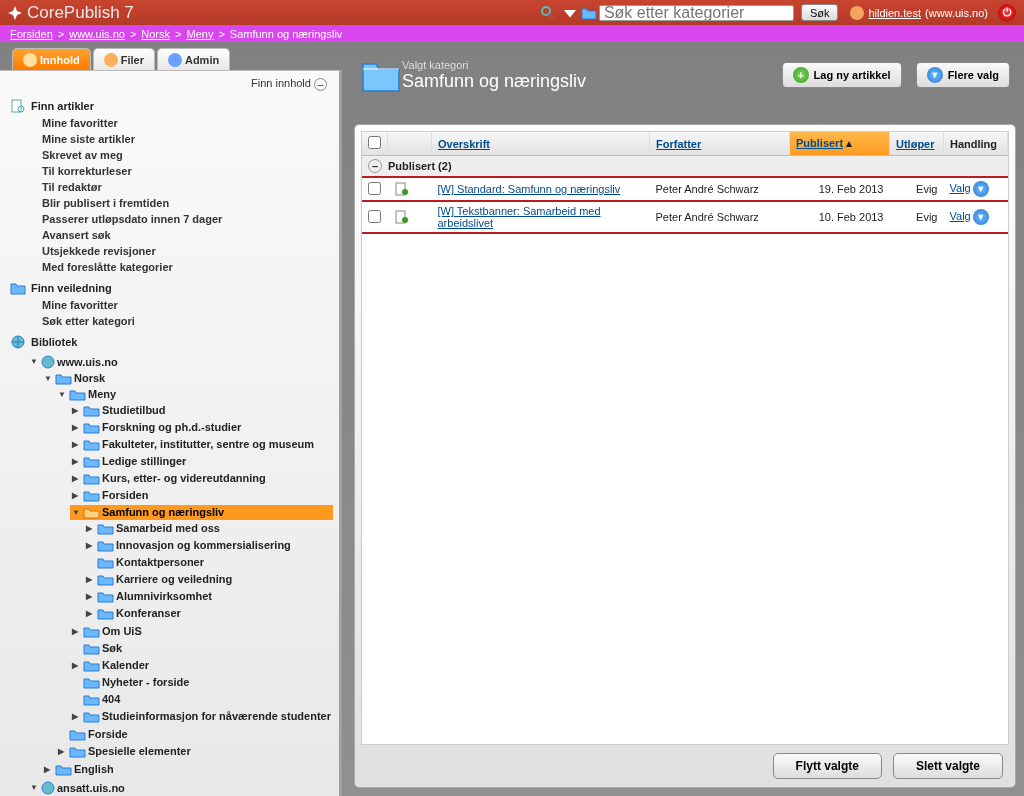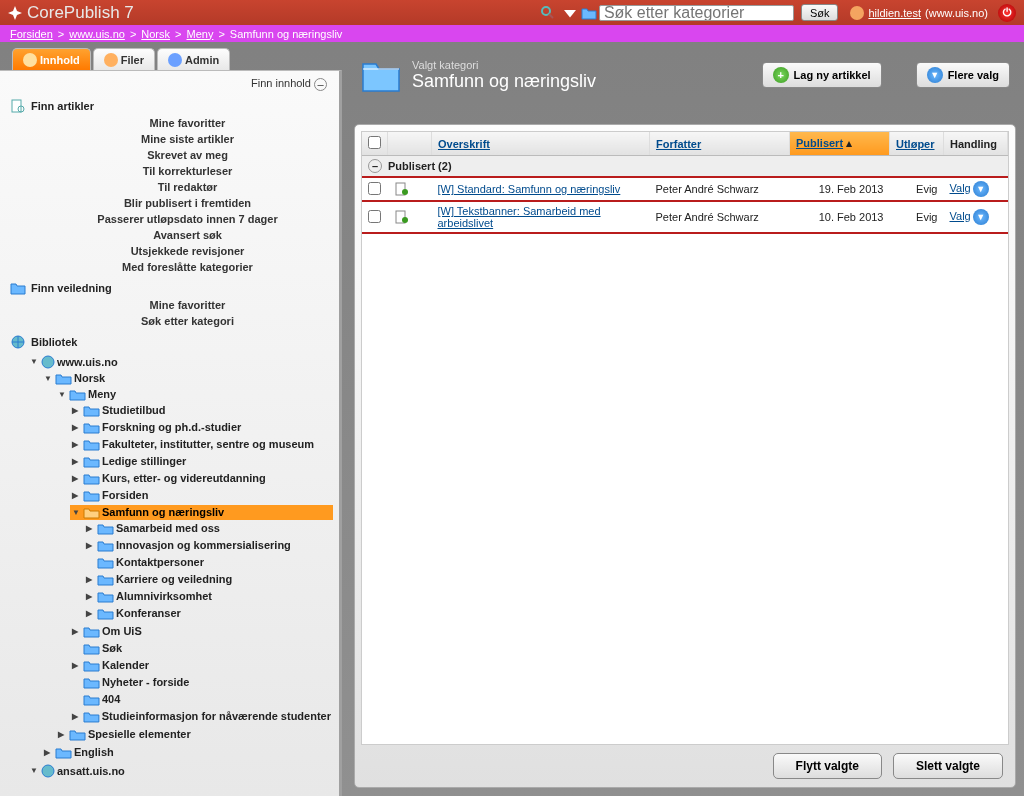--- a/index.html
+++ b/index.html
@@ -29,34 +29,34 @@
 .leftpanel { width: 342px; display:flex; flex-direction:column;}
 .tabrow { height: 28px; padding: 6px 0 0 12px; display:flex; gap:2px;}
 .tab { background: linear-gradient(#fdfdfd,#e8e8e8); border:1px solid #bbb; border-bottom:none; border-radius:5px 5px 0 0; padding:3px 10px; display:flex; align-items:center; gap:3px; font-size:11px; font-weight:bold; color:#333; cursor:pointer;}
 .tab.active { background: linear-gradient(#ffa22f,#ff7a00); color:#fff;}
 .tab .ticon{width:14px;height:14px;border-radius:50%;}
 .left-body { flex:1; background:linear-gradient(#fafafa,#e8e8e8); border-top:1px solid #bbb; border-right:3px solid #a0a0a0; overflow-y:auto; padding:4px 6px 10px 6px; position:relative;}
 .findline { text-align:right; font-size:11px; color:#333; padding:2px 6px;}
 .findline .circ{display:inline-block;width:13px;height:13px;border:1px solid #888;border-radius:50%;vertical-align:middle; text-align:center;line-height:11px;}
 .section-hdr { display:flex; align-items:center; gap:5px; padding:6px 4px 2px 4px; font-weight:bold; color:#222; font-size:12px;}
 .section-hdr .shicon{width:16px;height:14px;}
-.sub-list { padding-left: 36px; text-align: center;}
+.sub-list { padding-left: 36px;}
 .sub-list div { padding:2px 0; font-size:11px; font-weight:bold; color:#333; cursor:pointer;}
 .tree { padding-left: 8px; margin-top:2px;}
 .tree ul { list-style:none; padding-left:14px;}
 .tree li { padding:1px 0; white-space:nowrap;}
 .tree .row { display:flex; align-items:center; gap:2px; font-size:11px; font-weight:bold; color:#222; cursor:pointer; padding:1px 2px;}
 .tree .row.selected { background:#ff9a1f; color:#000;}
 .tree .arrow { width:9px; display:inline-block; color:#444; font-size:8px;}
 .tree .folder { width:17px; height:13px; display:inline-flex;}
 .tree .globe { width:14px;height:14px; display:inline-flex;}
 
 
 .rightpanel { flex:1; display:flex; flex-direction:column; padding:8px 8px 8px 12px;}
-.cat-header { height:50px; display:flex; align-items:center; gap:10px; padding:0 6px;}
+.cat-header { height:50px; display:flex; align-items:center; padding:0 6px;}
 .cat-header .bigfolder{width:42px;height:38px;}
 .cat-header .titles{flex:1;}
 .cat-header .sub{font-size:11px;color:#ddd;}
 .cat-header .main{font-size:18px;color:#fff;}
 .hdr-btn { background:linear-gradient(#fafafa,#ddd); border:1px solid #888; border-radius:4px; height:26px; padding:0 10px; display:flex; align-items:center; gap:5px; font-size:12px; font-weight:bold; cursor:pointer;}
 .hdr-btn .plus{width:16px;height:16px;border-radius:50%;background:radial-gradient(#7cd960,#3a9a20);color:#fff;display:flex;align-items:center;justify-content:center;font-weight:bold;}
 .hdr-btn .ddarr{width:16px;height:16px;border-radius:50%;background:radial-gradient(#6bb8ff,#2a7cd0);color:#fff;display:flex;align-items:center;justify-content:center;font-size:9px;}
 .tabstrip { height:24px; padding-left:10px;}
 .tabstrip .rtab{display:inline-block;background:linear-gradient(#ffa22f,#ff7a00);color:#fff;font-weight:bold;font-size:11px;padding:4px 12px;border-radius:5px 5px 0 0;margin-top:36px;}
 .grid-wrap{flex:1;background:linear-gradient(#fdfdfd,#e0e0e0);border:1px solid #aaa;border-radius:5px;padding:6px;display:flex;flex-direction:column;}
@@ -433,20 +433,31 @@
                                 <path d="M1 3h5l1 2h9v7H1z" fill="#6bb8ff" stroke="#2a7cd0"></path>
                               </svg>
                             </span>
                             <span>Studieinformasjon for nåværende studenter</span>
                           </div>
                         </li>
       </ul>
      </li>
      <li>
                       <div class="row">
+                        <span class="arrow"></span>
+                        <span class="folder">
+                          <svg viewBox="0 0 17 13">
+                            <path d="M1 3h5l1 2h9v7H1z" fill="#6bb8ff" stroke="#2a7cd0"></path>
+                          </svg>
+                        </span>
+                        <span>Forside</span>
+                      </div>
+                    </li>
+     <li>
+                      <div class="row">
                         <span class="arrow">▶</span>
                         <span class="folder">
                           <svg viewBox="0 0 17 13">
                             <path d="M1 3h5l1 2h9v7H1z" fill="#6bb8ff" stroke="#2a7cd0"></path>
                           </svg>
                         </span>
                         <span>Spesielle elementer</span>
                       </div>
                     </li>
     </ul>

